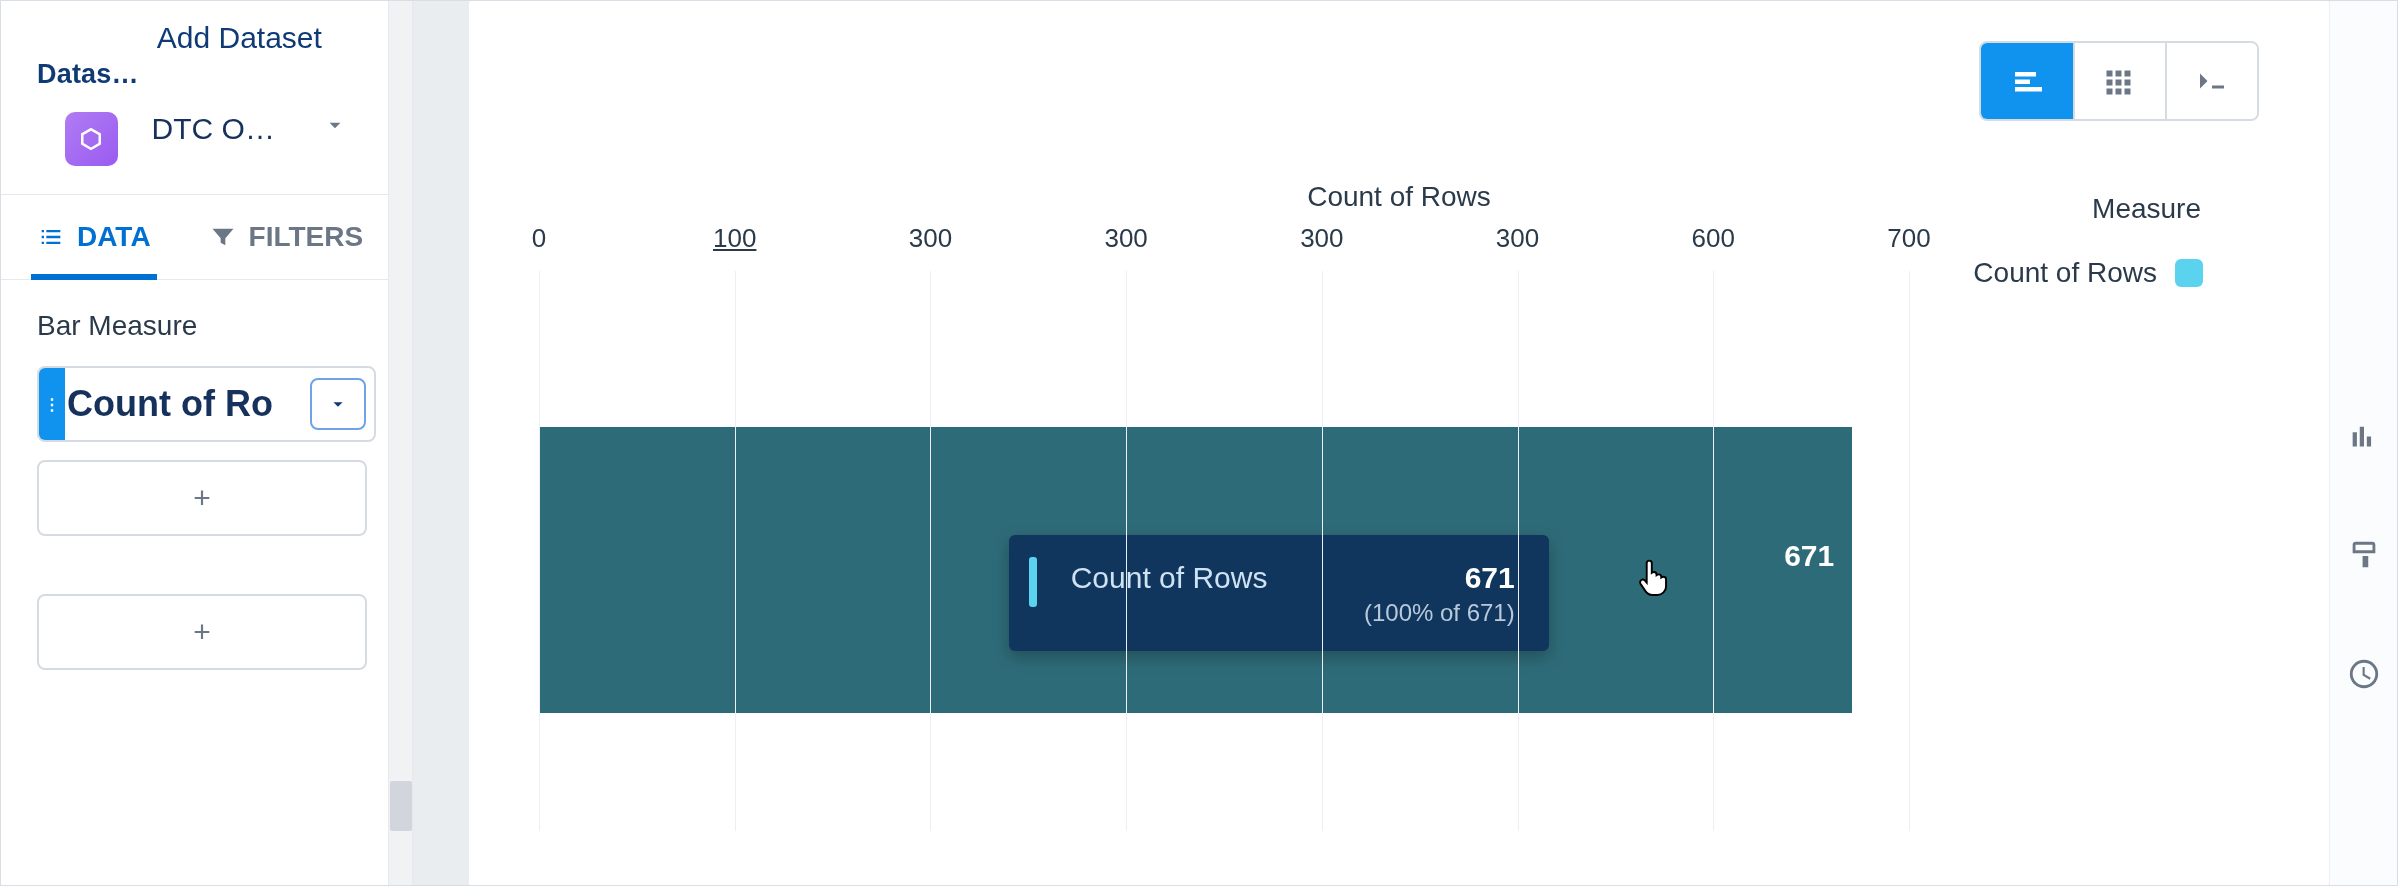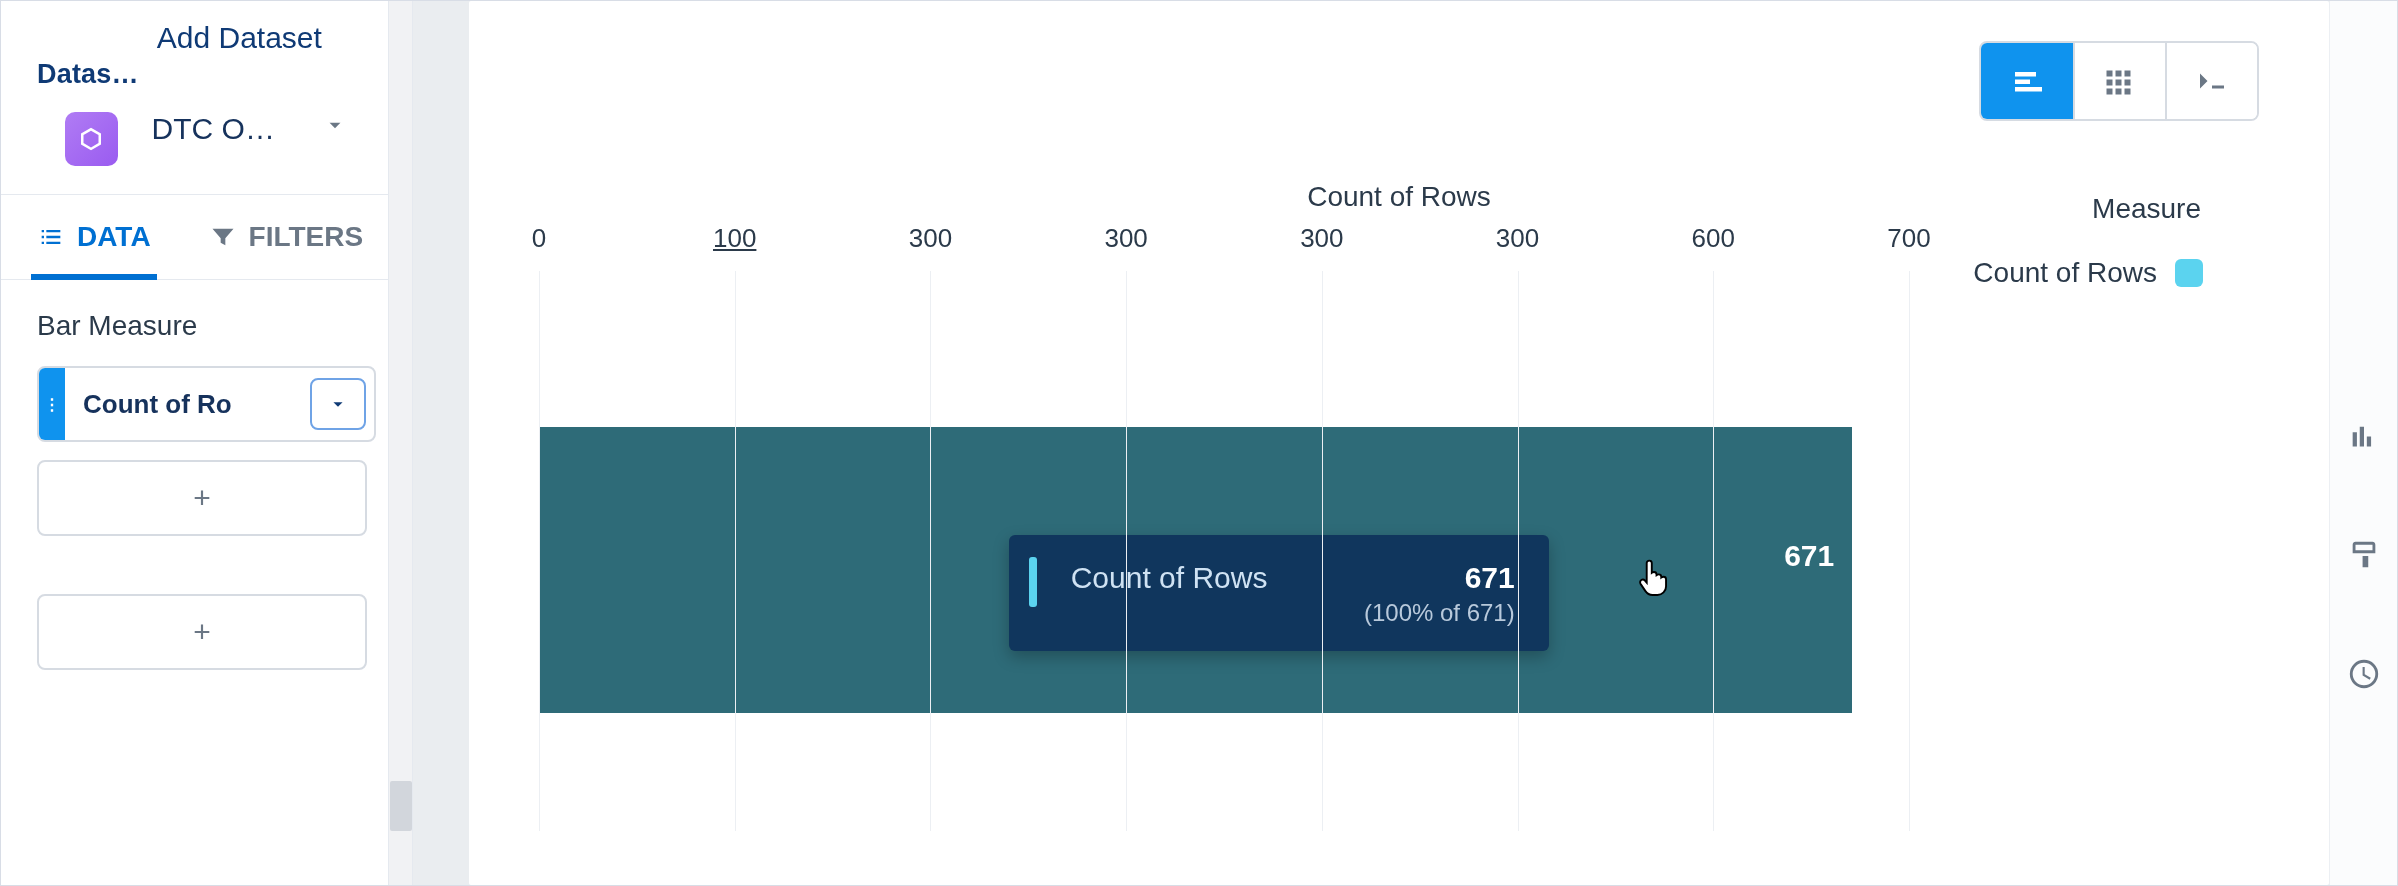--- a/index.html
+++ b/index.html
@@ -25,21 +25,21 @@
 .tab { display: flex; align-items: center; gap: 12px; font-size: 28px; color: #6b7785; font-weight: 600; height: 100%; position: relative; cursor: pointer; }
 .tab.active { color: #0070d2; }
 .tab.active::after { content: ""; position: absolute; left: -6px; right: -6px; bottom: -1px; height: 6px; background: #0070d2; }
 .tab svg { width: 28px; height: 28px; }
 
 .section { padding: 30px 36px 10px 36px; }
 .section-title { font-size: 28px; color: #2b3a4a; margin-bottom: 24px; }
 
 .pill-row { display: flex; align-items: center; gap: 0; border: 2px solid #d6dbe2; border-radius: 8px; height: 76px; overflow: hidden; background: #fff; }
 .pill-handle { width: 26px; height: 100%; background: #0f93ee; display: flex; align-items: center; justify-content: center; color: #fff; font-weight: 700; }
-.pill-text { flex: 1; padding: 0 18px; font-size: 26px; color: #16325c; font-weight: 600; overflow: hidden; text-overflow: ellipsis; white-space: nowrap; }
+.pill-text { flex: 1; padding: 0 2px; font-size: 36px; color: #16325c; font-weight: 600; overflow: hidden; text-overflow: ellipsis; white-space: nowrap; }
 .pill-drop { width: 56px; height: 52px; margin-right: 8px; border: 2px solid #6fa3e6; border-radius: 8px; display: flex; align-items: center; justify-content: center; color: #0f3a75; background: #fff; }
 
 .add-btn { margin-top: 18px; width: 330px; height: 76px; border: 2px solid #d6dbe2; border-radius: 8px; display: flex; align-items: center; justify-content: center; color: #6b7785; font-size: 30px; cursor: pointer; background: #fff; }
 
 .canvas-wrap { flex: 1; background: #ffffff; position: relative; }
 .canvas-bg { position: absolute; inset: 0; background: #eaedf0; }
 .canvas { position: absolute; top: 0; left: 56px; right: 68px; bottom: 0; background: #fff; border-radius: 2px; }
 
 .query-row { position: absolute; top: 40px; left: 70px; right: 70px; display: flex; align-items: center; gap: 30px; }
 .query-input-wrap { flex: 1; display: flex; align-items: center; gap: 22px; border-bottom: 1px solid #d6dbe2; padding: 22px 8px; max-width: 1170px; }

